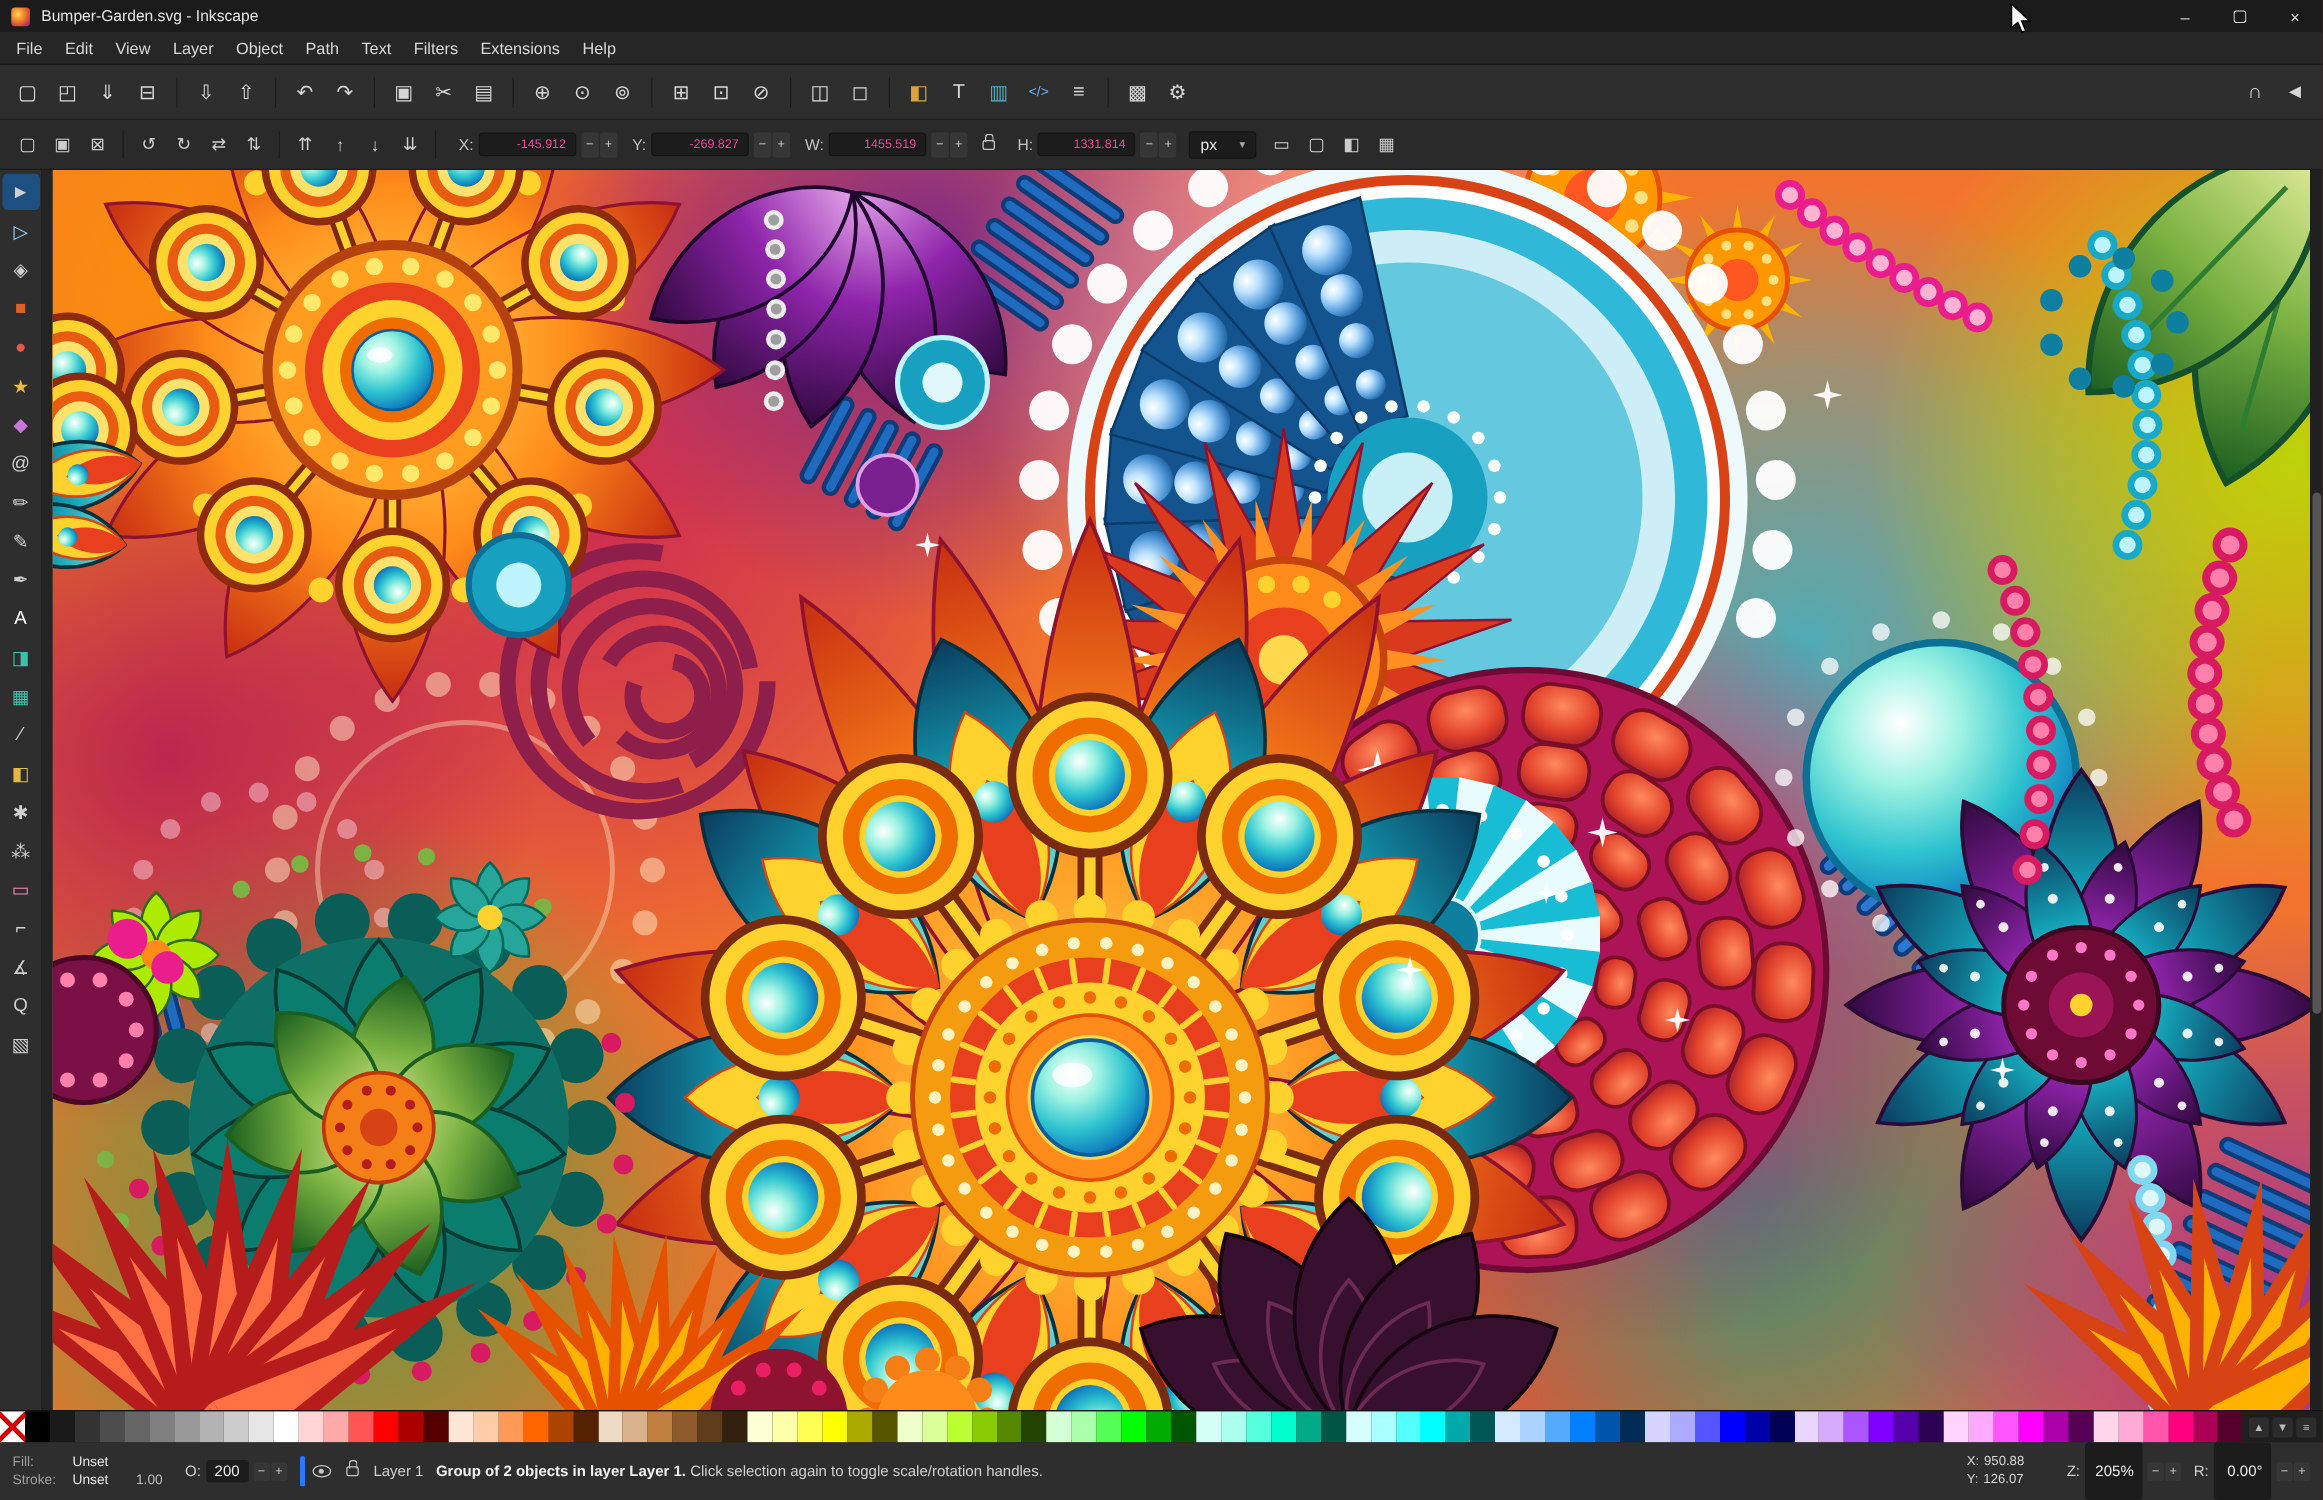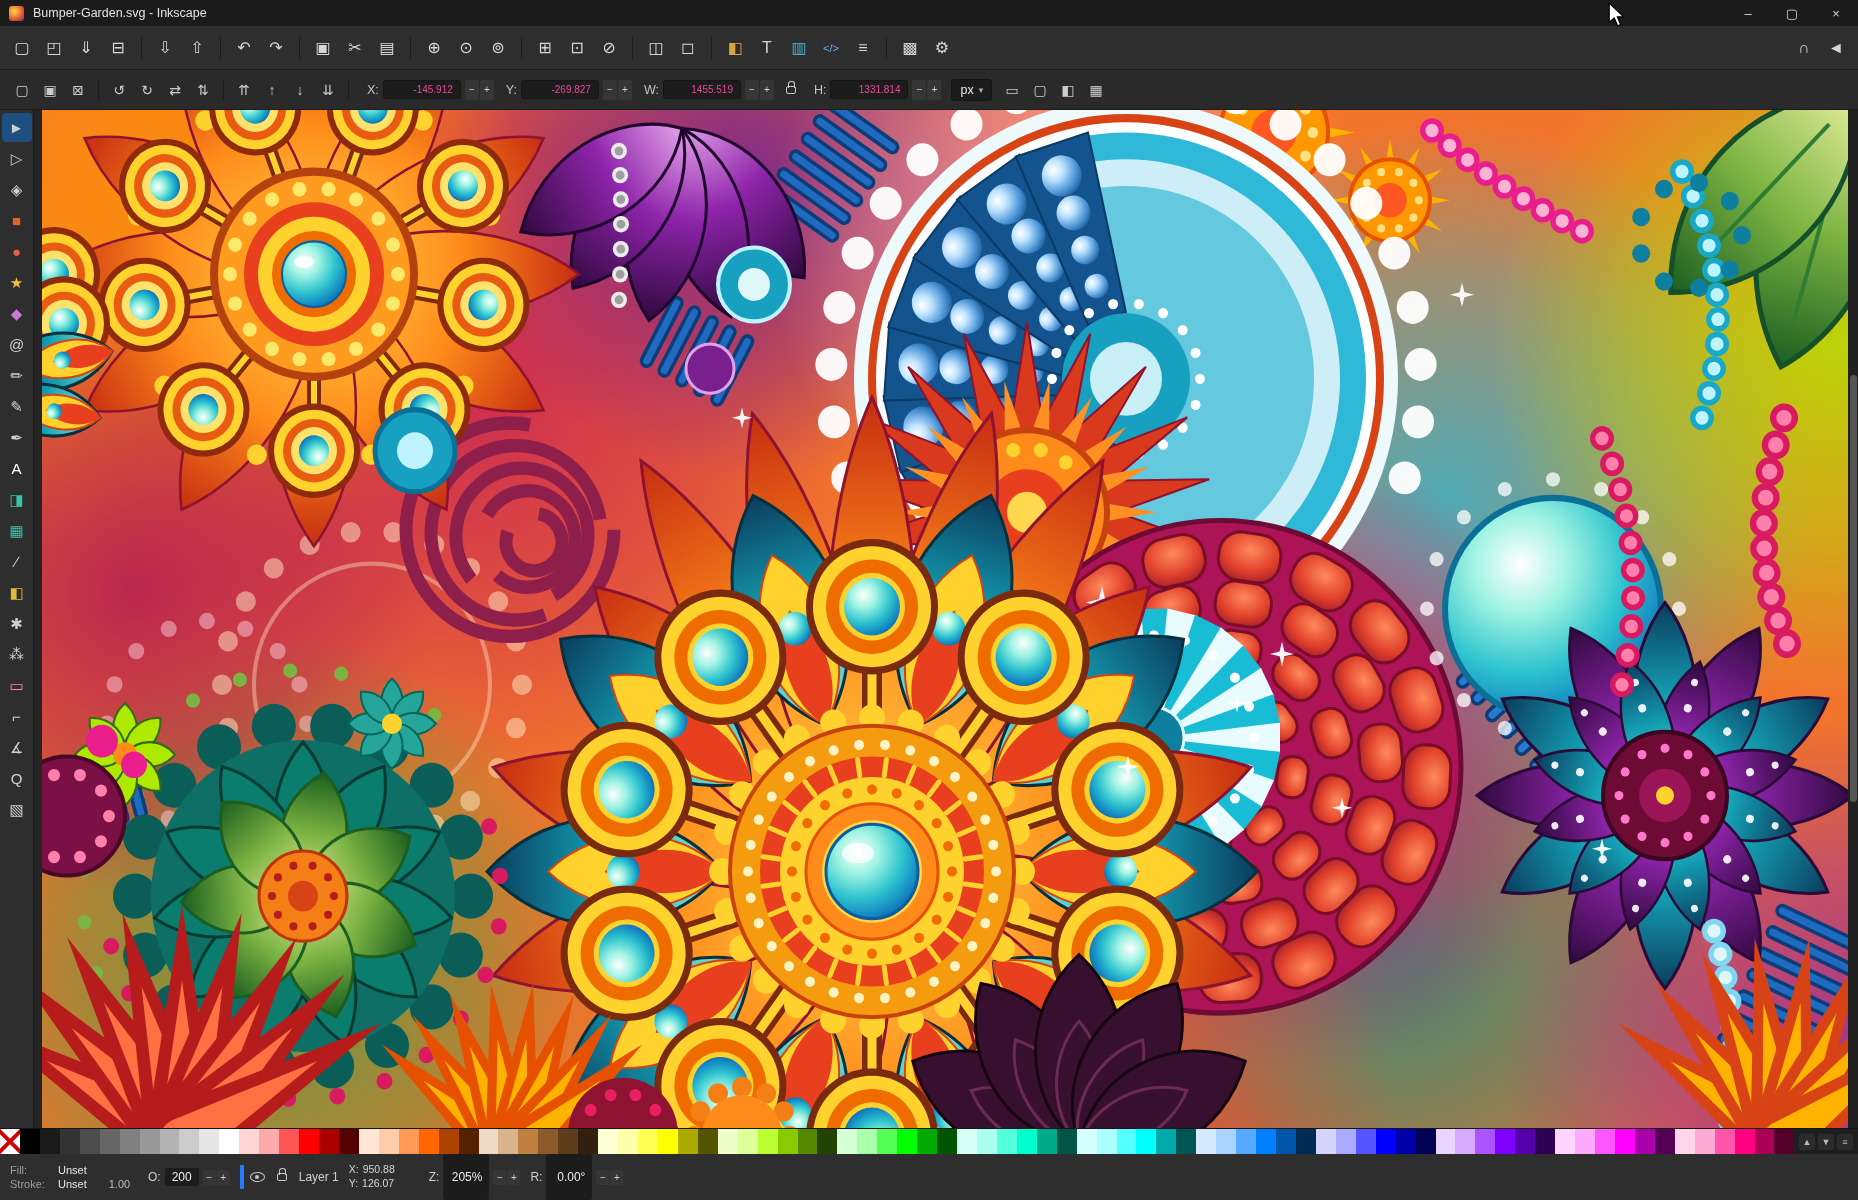--- a/index.html
+++ b/index.html
@@ -22,21 +22,21 @@
 .to-btn{width:26px;height:26px;border-radius:3px;display:flex;align-items:center;justify-content:center;font-size:14px;color:#cccccc;margin:0 1px;}
 .to-sep{width:1px;height:22px;background:#1c1c1c;margin:0 6px;}
 .num-field{display:flex;align-items:center;gap:4px;margin-left:6px;}
 .fld-label{font-size:12.5px;color:#c4c4c4;}
 .fld-value{background:#1c1c1c;border:1px solid #151515;border-radius:3px;color:#ec4899;font-size:10px;padding:3px 7px;min-width:78px;text-align:right;}
 .spin{display:flex;gap:1px;}
 .sp{width:14px;height:20px;background:#363636;border-radius:2px;color:#cfcfcf;font-size:10px;display:flex;align-items:center;justify-content:center;}
 .sp.small{width:13px;height:15px;}
 .padlock{width:10px;height:8px;border:1.5px solid #c8c8c8;border-radius:2px;position:relative;margin:0 6px;display:inline-block;}
 .padlock::before{content:'';position:absolute;left:1px;top:-6px;width:5px;height:6px;border:1.5px solid #c8c8c8;border-bottom:none;border-radius:3px 3px 0 0;}
-.unit-dd{background:#1c1c1c;border:1px solid #151515;border-radius:3px;color:#e8e8e8;font-size:12.5px;padding:3px 8px;display:flex;align-items:center;gap:5px;margin-left:4px;}
+.unit-dd{background:#1c1c1c;border:1px solid #151515;border-radius:3px;color:#e8e8e8;font-size:12.5px;padding:3px 8px;display:flex;align-items:center;gap:18px;margin-left:4px;}
 .caret{font-size:9px;color:#aaa;}
 .workspace{flex:1 1 auto;display:flex;min-height:0;}
 .toolbox{width:34px;background:#2e2e2e;border-right:1px solid #1c1c1c;display:flex;flex-direction:column;align-items:center;padding-top:2px;flex:0 0 auto;}
 .tool-btn{width:30px;height:29px;border-radius:4px;display:flex;align-items:center;justify-content:center;font-size:15px;color:#cfcfcf;margin:1px 0;flex:0 0 auto;}
 .tool-btn.active{background:#1d4f80;}
 .gutter{width:8px;background:#242424;flex:0 0 auto;}
 .canvas{flex:1 1 auto;position:relative;overflow:hidden;background:#333;}
 .canvas svg{position:absolute;left:0;top:0;width:100%;height:100%;display:block;}
 .vscroll{width:10px;background:#202020;flex:0 0 auto;position:relative;}
 .vscroll .thumb{position:absolute;left:1.5px;width:7px;top:26%;height:42%;background:#555;border-radius:4px;}
@@ -74,20 +74,32 @@
   <div class="titlebar">
     <span class="app-icon"></span>
     <span class="title">Bumper-Garden.svg - Inkscape</span>
     <div class="win-controls">
       <div class="win-btn">–</div>
       <div class="win-btn">▢</div>
       <div class="win-btn">×</div>
     </div>
   </div>
 
+  <div class="menubar">
+      <div class="menu-item">File</div>
+      <div class="menu-item">Edit</div>
+      <div class="menu-item">View</div>
+      <div class="menu-item">Layer</div>
+      <div class="menu-item">Object</div>
+      <div class="menu-item">Path</div>
+      <div class="menu-item">Text</div>
+      <div class="menu-item">Filters</div>
+      <div class="menu-item">Extensions</div>
+      <div class="menu-item">Help</div>
+    </div>
 
   <div class="toolbar">
     <div class="tb-left">
         <div class="tb-btn">▢</div>
         <div class="tb-btn">◰</div>
         <div class="tb-btn">⇓</div>
         <div class="tb-btn">⊟</div>
         <div class="tb-sep"></div>
         <div class="tb-btn">⇩</div>
         <div class="tb-btn">⇧</div>
@@ -2389,20 +2401,23 @@
           <span class="sp small">−</span>
           <span class="sp small">+</span>
         </span>
     </div>
     <div class="sb-layer">
       <span class="layer-color"></span>
       <span class="eye"></span>
       <span class="padlock"></span>
       <span>Layer 1</span>
     </div>
+    <div class="sb-msg">
+      <b>Group of 2 objects in layer Layer 1.</b><span> Click selection again to toggle scale/rotation handles.</span>
+    </div>
     <div class="sb-coords">
       <div class="row">
           <span>X:</span>
           <span>950.88</span>
         </div>
       <div class="row">
           <span>Y:</span>
           <span>126.07</span>
         </div>
     </div>

